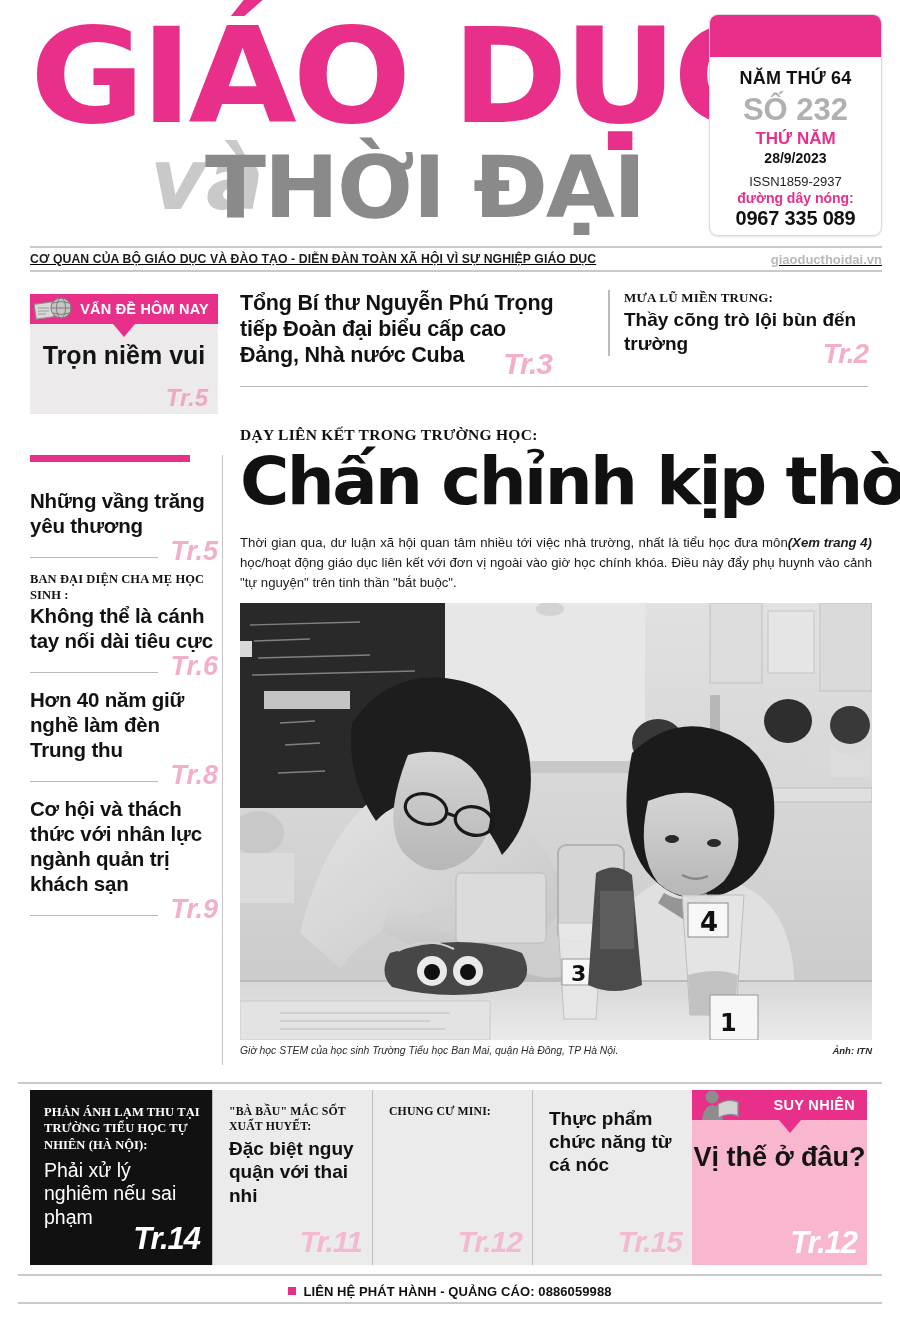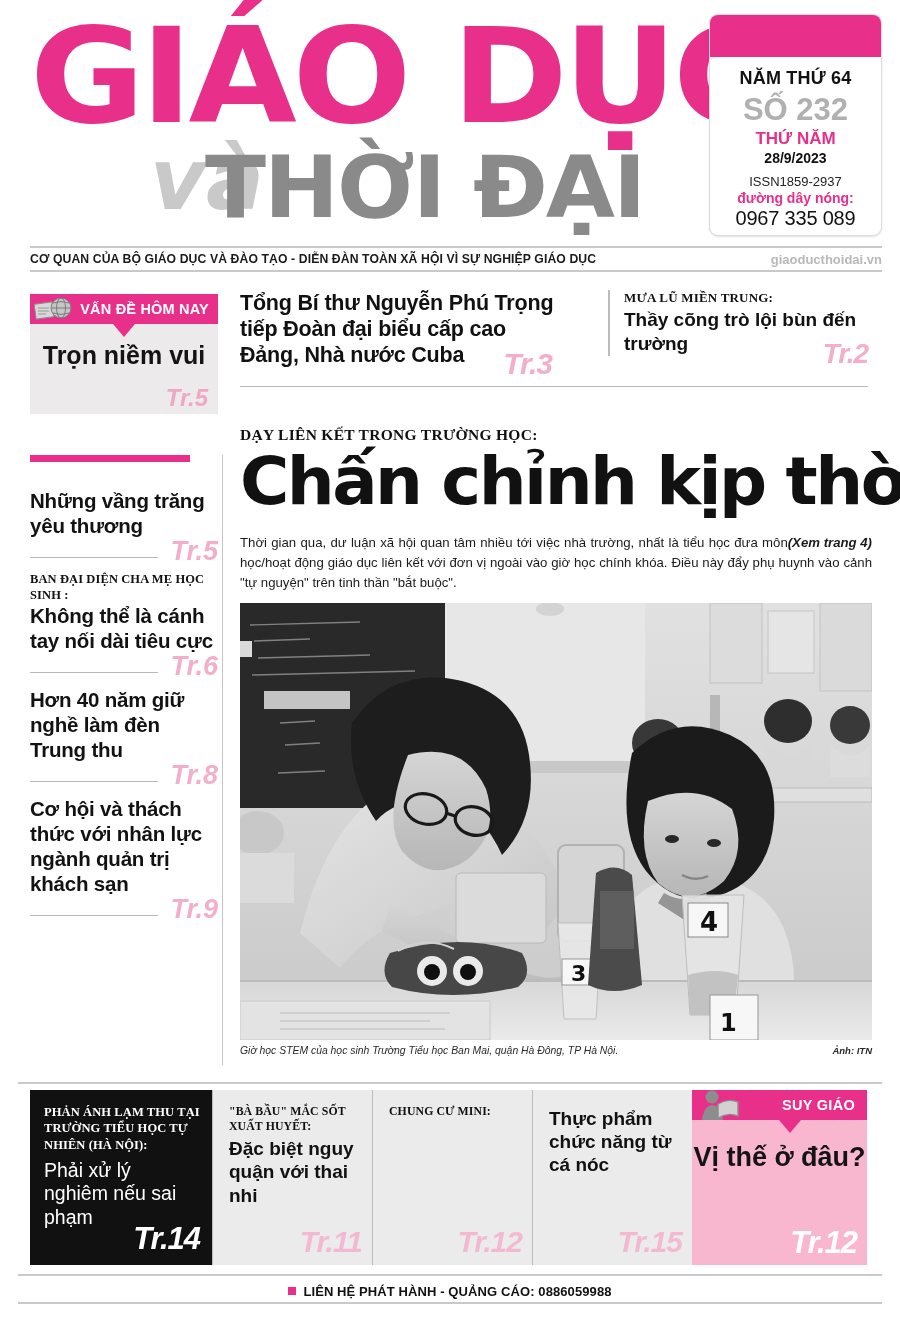--- a/index.html
+++ b/index.html
@@ -44,27 +44,27 @@
     box-shadow: 0 1px 2px rgba(0,0,0,.12);
     text-align: center;
   }
   .infobox-bar { height: 42px; background: #E8308A; }
   .ib-year { margin-top: 11px; font-weight: 700; font-size: 18px; color: #111; letter-spacing: .2px;}
   .ib-issue { margin-top: 3px; font-weight: 700; font-size: 31px; color: #b0b0b0; letter-spacing: 0px;}
   .ib-day { margin-top: 1px; font-weight: 700; font-size: 17px; color: #E8308A; }
   .ib-date { margin-top: 1px; font-weight: 700; font-size: 14px; color: #111; }
   .ib-issn { margin-top: 8px; font-size: 13px; color: #222; }
   .ib-hot { margin-top: 1px; font-weight: 700; font-size: 14px; color: #E8308A; }
-  .ib-phone { margin-top: 1px; font-weight: 400; font-size: 20px; color: #111; letter-spacing: -.2px;}
+  .ib-phone { margin-top: 1px; font-weight: 700; font-size: 20px; color: #111; letter-spacing: -.2px;}
 
   
   .tagline-wrap {
     position: absolute; left: 30px; right: 18px; top: 246px; height: 26px;
     border-top: 2px solid #c9c9c9; border-bottom: 2px solid #c9c9c9;
-    display: flex; align-items: center; justify-content: space-between;
+    display: flex; align-items: center; justify-content: space-between; text-decoration: underline;
   }
   .tagline {
     font-weight: 700; font-size: 12.6px; color: #1a1a1a; letter-spacing: .1px;
     transform: scaleX(.97); transform-origin: left center; white-space: nowrap;
   }
   .siteurl { font-weight: 700; font-size: 13px; color: #b8b8b8; }
 
   
   .teaser-row { position: absolute; left: 0; top: 286px; width: 900px; height: 110px; }
 
@@ -508,21 +508,21 @@
     </div>
 
     <div class="bbox b-pink">
       <div class="pink-bar">
         <svg class="reader-icon" viewBox="0 0 50 32">
           <circle cx="14" cy="9" r="6.5" fill="#8d8d8d"></circle>
           <path d="M4 32 q2 -14 10 -15 q9 1 11 15 z" fill="#8d8d8d"></path>
           <path d="M20 16 q10 -6 20 -2 l0 14 q-10 -4 -20 2 z" fill="#d2d2d2" stroke="#8d8d8d" stroke-width="1.4"></path>
           <path d="M20 16 q-4 8 0 14" fill="none" stroke="#8d8d8d" stroke-width="1.4"></path>
         </svg>
-        <span class="pink-label">SUY GIÁO</span>
+        <span class="pink-label">SUY NHIÊN</span>
       </div>
       <div class="tl">Vị thế ở đâu?</div>
       <div class="pg">Tr.12</div>
     </div>
   </div>
 
   <div class="footrule1"></div>
   <div class="footer">
     <div class="foot-sq"></div>
     <div class="foot-text">LIÊN HỆ PHÁT HÀNH - QUẢNG CÁO: 0886059988</div>

